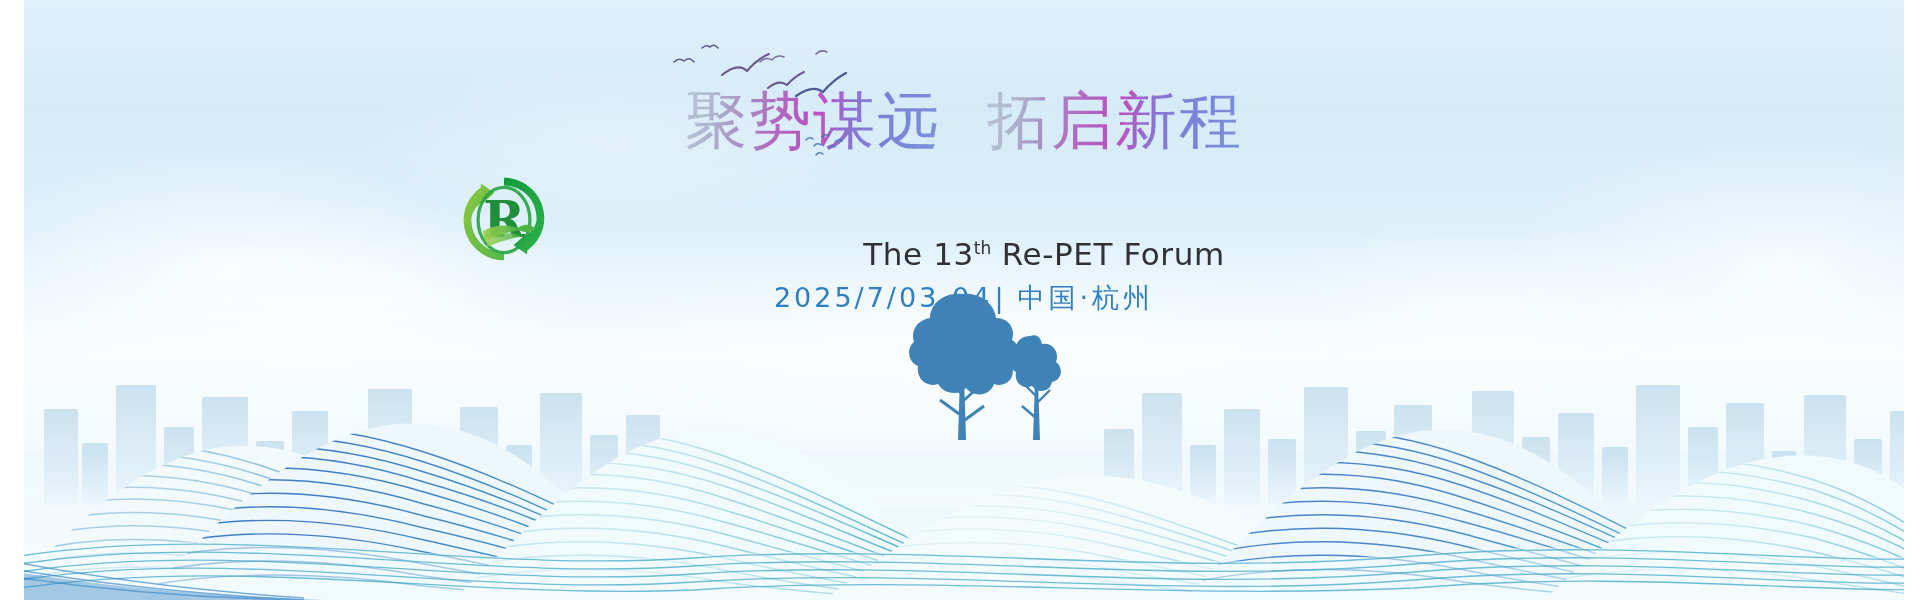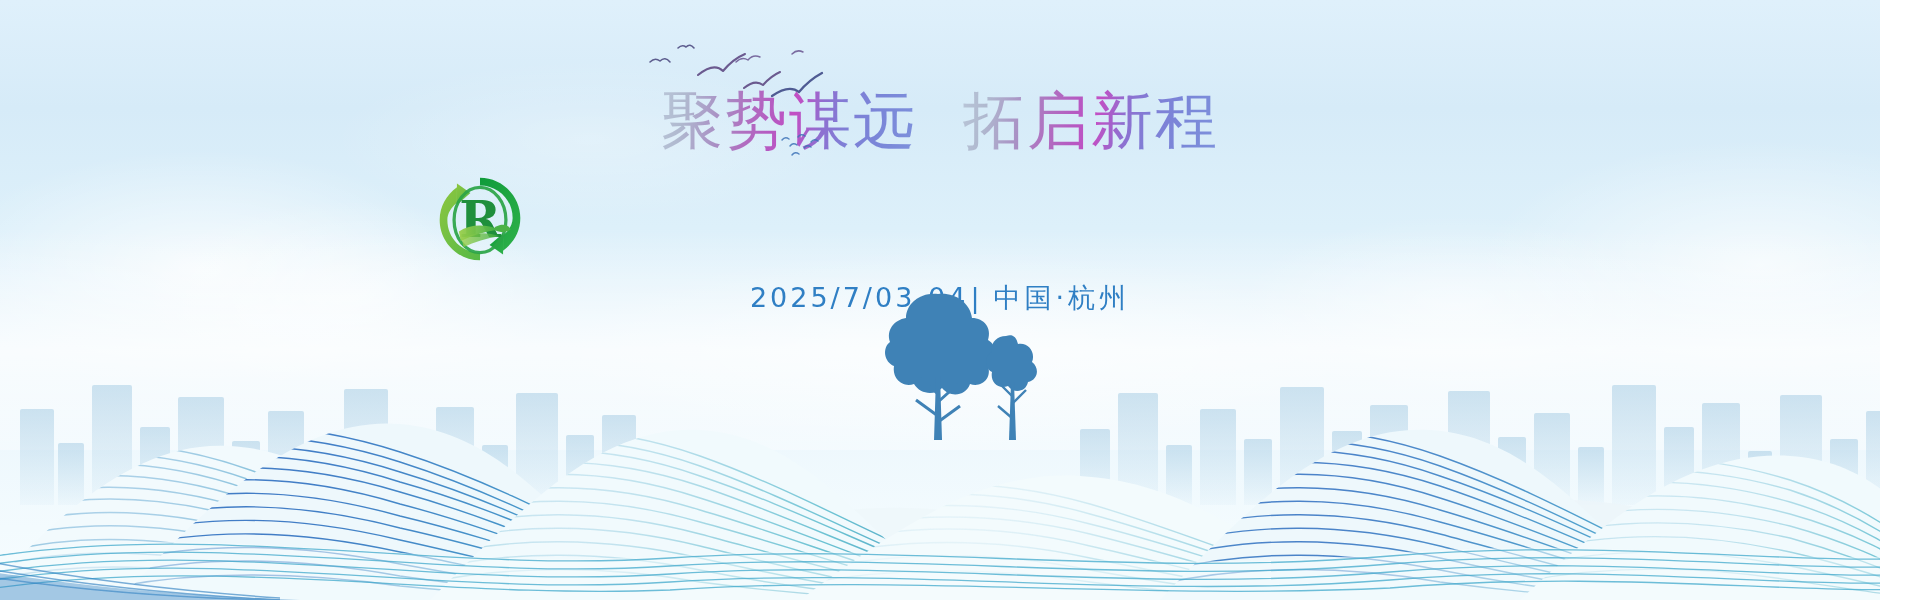--- a/index.html
+++ b/index.html
@@ -3,20 +3,21 @@
 <meta charset="utf-8">
 <style>
   html,body{margin:0;padding:0;}
   body{
     width:1920px;height:600px;overflow:hidden;
     font-family:"Liberation Sans","DejaVu Sans",sans-serif;
   }
   #banner{
     position:relative;width:1880px;height:600px;overflow:hidden;
     background:linear-gradient(180deg,#dff0fb 0%, #d6ebf8 18%, #ddf0fa 38%, #e8f5fc 58%, #eef8fd 74%, #f3fbfe 88%, #f7fdff 100%);
+    margin-left:24px;
   }
 
   
   .cloud{position:absolute;border-radius:50%;background:radial-gradient(closest-side,rgba(255,255,255,.95),rgba(255,255,255,0));}
   .haze{position:absolute;left:0;right:0;}
 
   
   .birds{position:absolute;left:640px;top:40px;width:220px;height:80px;}
 
   
@@ -150,20 +151,23 @@
         <text x="50" y="68" font-size="52" text-anchor="middle">R</text>
       </g>
 
       <path d="M28 62 C40 54 56 54 70 60 C56 62 42 66 30 72 Z" fill="url(#gleaf)" opacity=".95"></path>
       <path d="M31 70 C42 63 57 62 70 67 C57 69 44 73 33 78 Z" fill="url(#gleaf)" opacity=".8"></path>
       <path d="M66 57 C74 53 80 55 82 60 C76 64 69 63 64 60 Z" fill="#4cb246"></path>
     </svg>
   </div>
 
 
+  <div id="title-en">
+    <span class="pad">The 13</span><span class="ord">th</span><span> Re-PET Forum</span>
+  </div>
 
   <div id="meta">
     <span class="date">2025/7/03-04</span><span class="bar">|</span><span class="place">中国·杭州</span>
   </div>
 
   <div>
     <div class="sky-b" style="left:20px;width:34px;height:96px;"></div>
     <div class="sky-b" style="left:58px;width:26px;height:62px;"></div>
     <div class="sky-b" style="left:92px;width:40px;height:120px;"></div>
     <div class="sky-b" style="left:140px;width:30px;height:78px;"></div>

